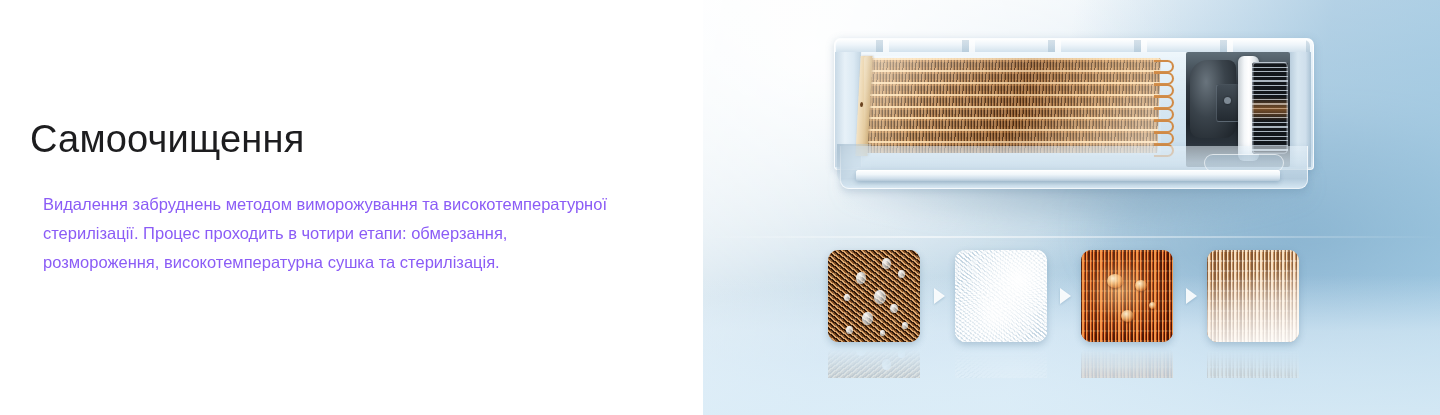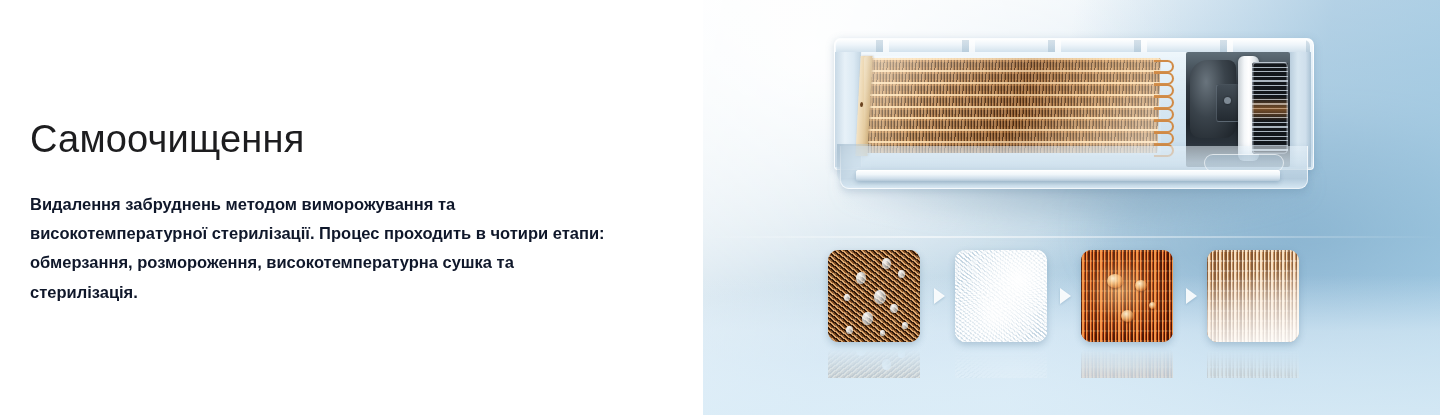--- a/index.html
+++ b/index.html
@@ -25,24 +25,24 @@
     font-size:38px;
     font-weight:400;
     color:#1d1d1f;
     letter-spacing:0.2px;
     line-height:1.15;
     margin:0 0 28px 0;
     white-space:nowrap;
   }
   .body-copy{
     font-size:16.5px;
-    font-weight:700;
-    color:#0f172a;
+    font-weight:400;
+    color:#8b5cf6;
     line-height:1.78;
-    margin:0;
+    margin:13px;
     max-width:592px;
   }
 
   
   .image-panel{
     position:relative;
     width:737px;height:415px;
     flex:0 0 737px;
     overflow:hidden;
     background:#cfe0ea;

